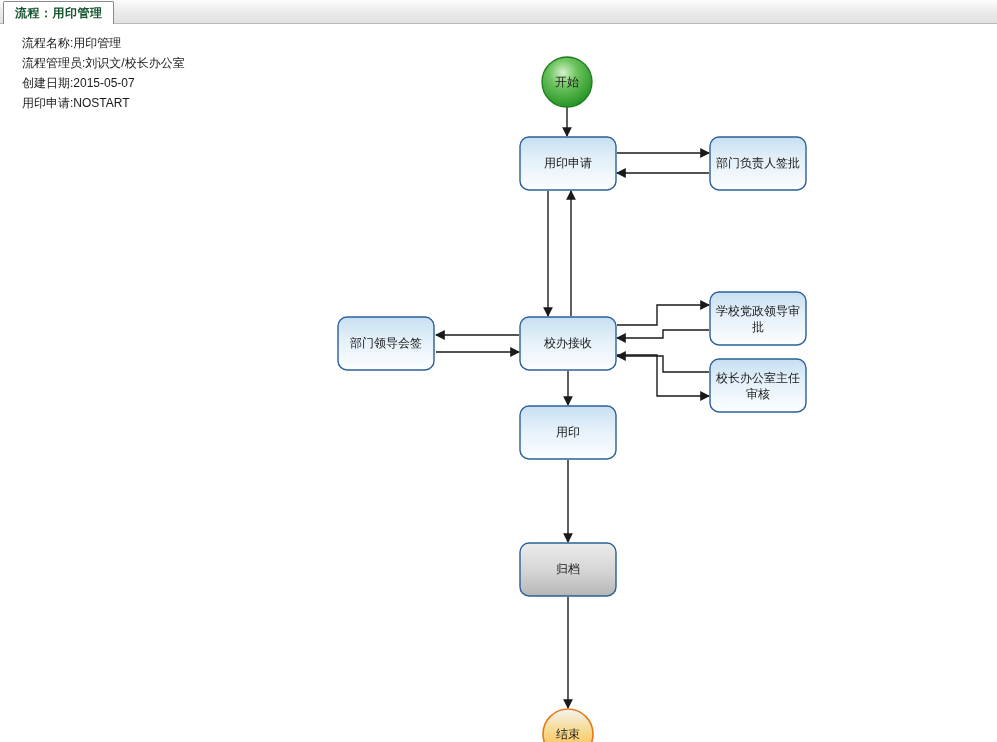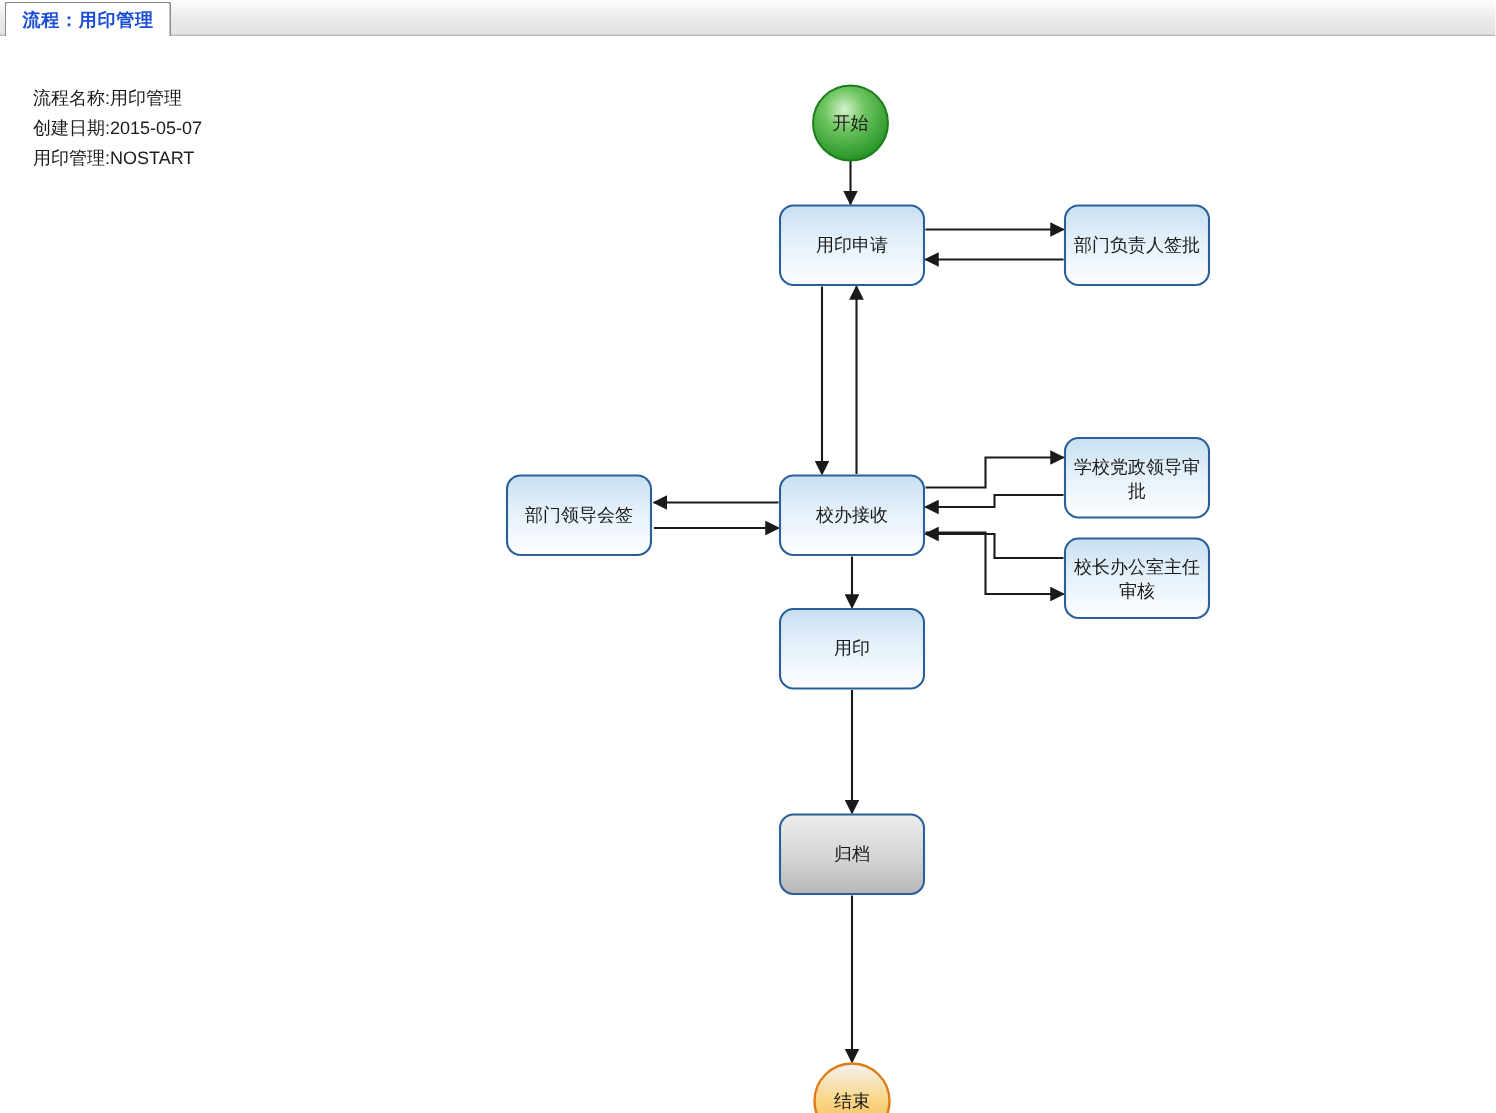--- a/index.html
+++ b/index.html
@@ -36,40 +36,40 @@
     border-bottom: none;
     border-top-left-radius: 2px;
     border-top-right-radius: 2px;
     display: flex;
     align-items: center;
     box-sizing: border-box;
   }
   .tab-label {
     font-size: 12px;
     font-weight: bold;
-    color: #1d4ed8;
+    color: #14532d;
     letter-spacing: 0.5px;
     white-space: nowrap;
   }
 
   
   .canvas {
     position: absolute;
     left: 0;
     top: 25px;
     width: 997px;
     height: 717px;
     background: #ffffff;
   }
 
   
   .info {
     position: absolute;
     left: 22px;
-    top: 30px;
+    top: 8px;
     width: 330px;
   }
   .info-line {
     font-size: 12px;
     color: #1a1a1a;
     line-height: 20px;
     white-space: nowrap;
   }
 
   
@@ -102,22 +102,23 @@
 <div class="tabbar">
   <div class="tab">
     <span class="tab-label">流程：用印管理</span>
   </div>
 </div>
 
 <div class="canvas">
 
   <div class="info">
     <div class="info-line">流程名称:用印管理</div>
+    <div class="info-line">流程管理员:刘识文/校长办公室</div>
     <div class="info-line">创建日期:2015-05-07</div>
-    <div class="info-line">用印管理:NOSTART</div>
+    <div class="info-line">用印申请:NOSTART</div>
   </div>
 
   <svg class="diagram" viewBox="0 0 997 717">
     <defs>
       <linearGradient id="gTask" x1="0" y1="0" x2="0" y2="1">
         <stop offset="0%" stop-color="#c7dff1"></stop>
         <stop offset="40%" stop-color="#e2eff9"></stop>
         <stop offset="100%" stop-color="#fdfeff"></stop>
       </linearGradient>
       <linearGradient id="gArchive" x1="0" y1="0" x2="0" y2="1">

